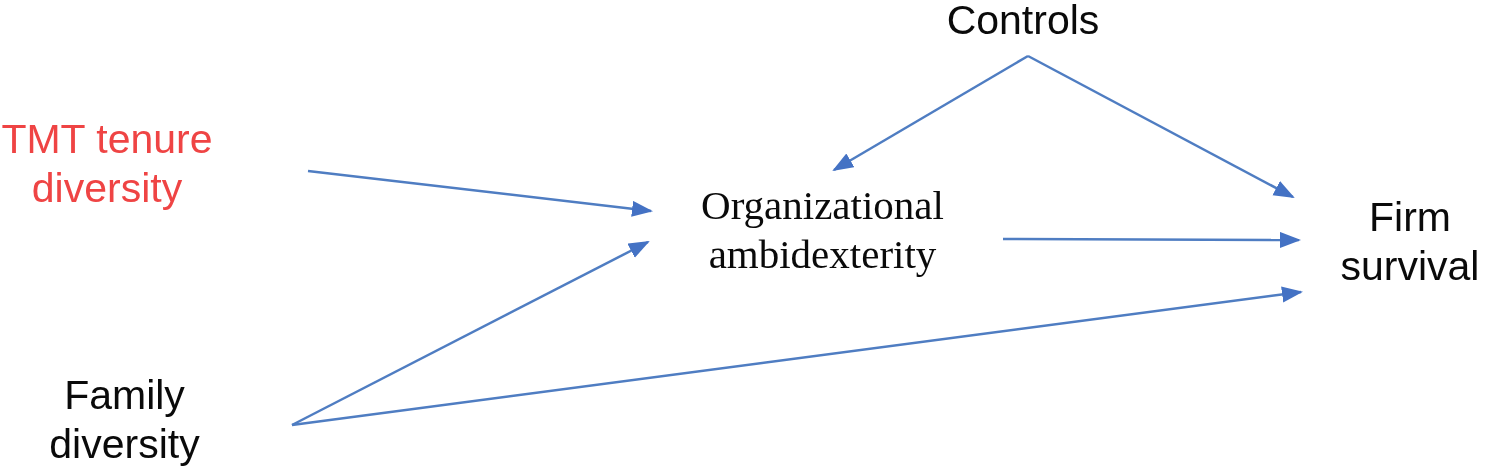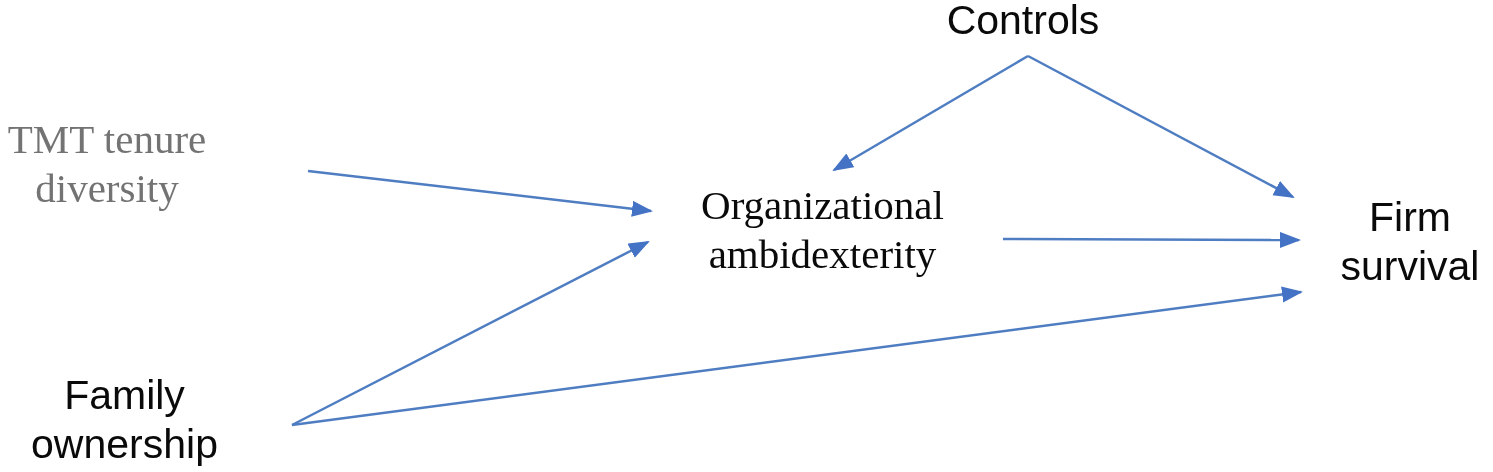--- a/index.html
+++ b/index.html
@@ -52,25 +52,25 @@
     <g id="arrow-group">
         <line x1="308" y1="171" x2="651" y2="211" stroke="#4f7dc2" stroke-width="2.5" marker-end="url(#arrowhead)"></line>
         <line x1="292" y1="425" x2="648" y2="242" stroke="#4f7dc2" stroke-width="2.5" marker-end="url(#arrowhead)"></line>
         <line x1="292" y1="425" x2="1301" y2="292" stroke="#4f7dc2" stroke-width="2.5" marker-end="url(#arrowhead)"></line>
         <line x1="1003" y1="239" x2="1299" y2="240" stroke="#4f7dc2" stroke-width="2.5" marker-end="url(#arrowhead)"></line>
         <line x1="1028" y1="56" x2="834" y2="170" stroke="#4f7dc2" stroke-width="2.5" marker-end="url(#arrowhead)"></line>
         <line x1="1028" y1="56" x2="1293" y2="197" stroke="#4f7dc2" stroke-width="2.5" marker-end="url(#arrowhead)"></line>
       </g>
   </svg>
 
-  <div class="node node-tmt" style="color: #737373; font-family: Liberation Serif, serif;">TMT tenure
+  <div class="node node-tmt" style="color: #ef4444;">TMT tenure
 diversity</div>
 
   <div class="node node-family" style="color: rgb(10, 10, 10);">Family
-ownership</div>
+diversity</div>
 
   <div class="node node-org" style="color: rgb(10, 10, 10); font-family: Liberation Serif, serif;">Organizational
 ambidexterity</div>
 
   <div class="node node-controls" style="color: rgb(10, 10, 10);">Controls</div>
 
   <div class="node node-firm" style="color: rgb(10, 10, 10);">Firm
 survival</div>
 
 </div>

